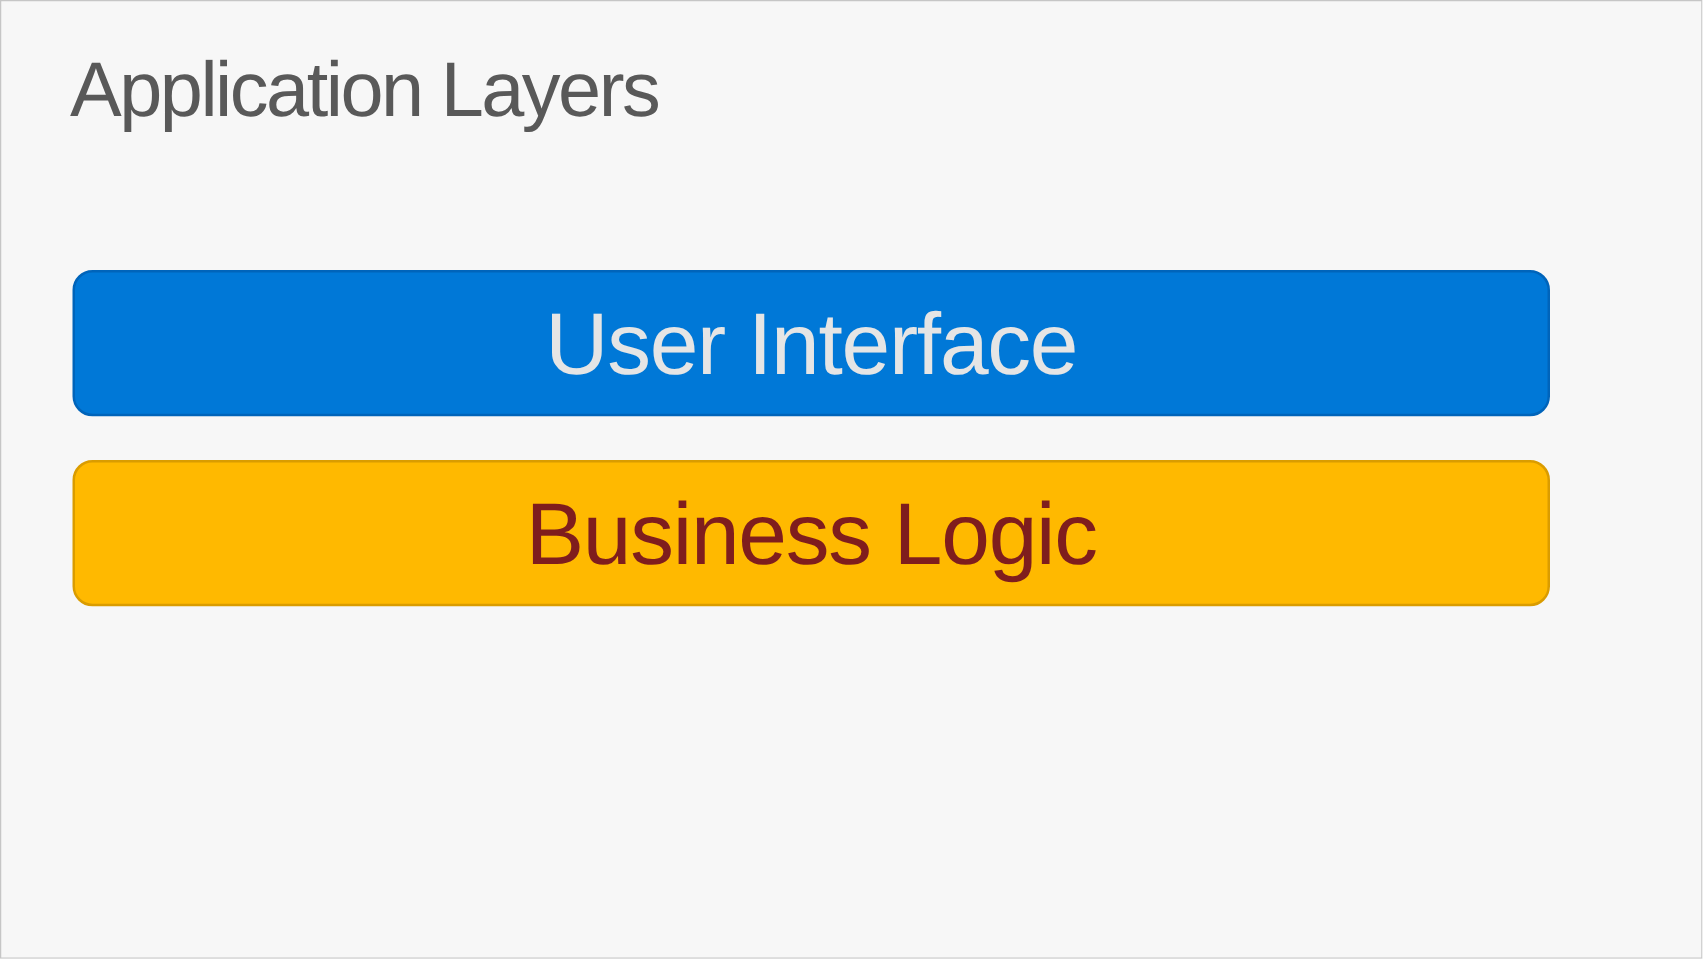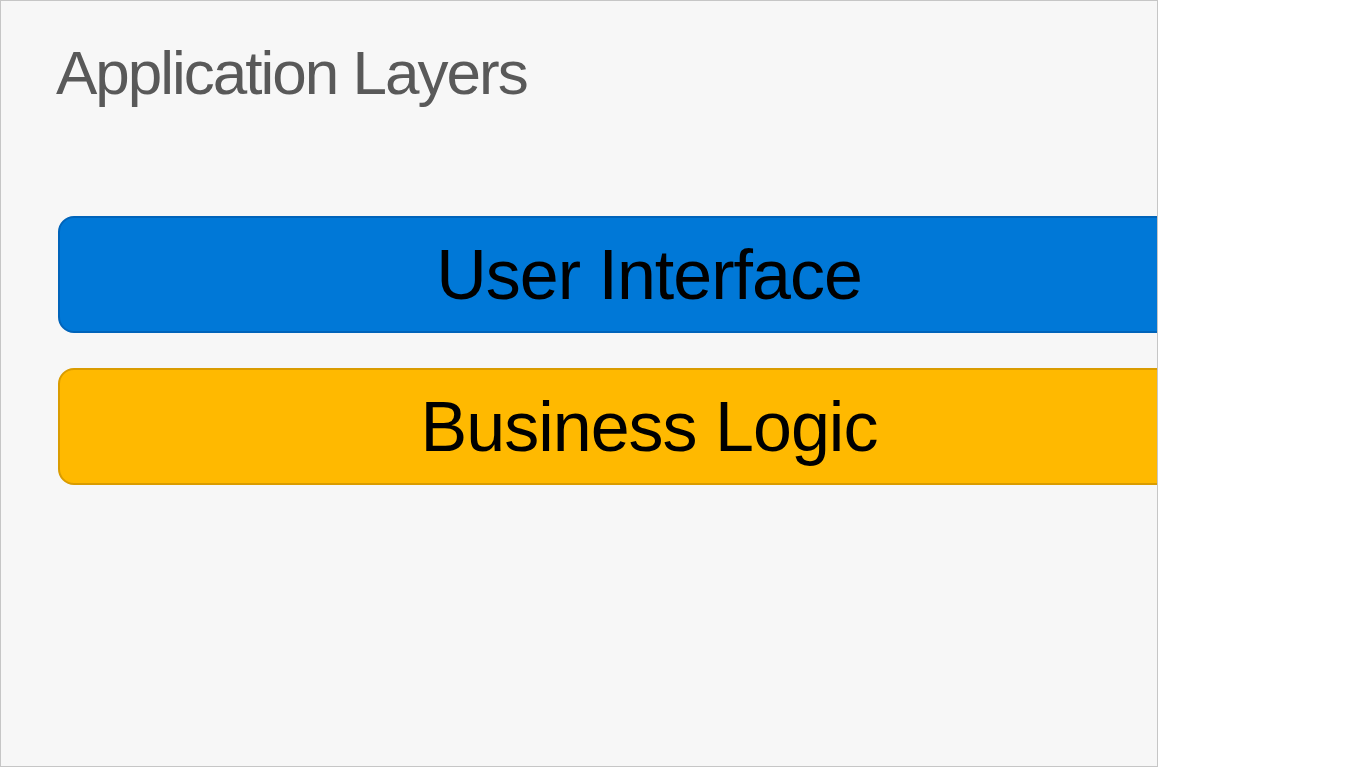--- a/index.html
+++ b/index.html
@@ -2,21 +2,21 @@
 <html><head>
 <meta charset="utf-8">
 <style>
   html, body {
     margin: 0;
     padding: 0;
     background: #ffffff;
   }
   .slide {
     position: relative;
-    width: 1158px;
+    width: 1362px;
     height: 767px;
     box-sizing: border-box;
     background: #F7F7F7;
     border: 1px solid #C6C6C6;
     overflow: hidden;
     font-family: "Liberation Sans", "DejaVu Sans", sans-serif;
   }
   .slide-title {
     position: absolute;
     left: 55px;
@@ -57,19 +57,19 @@
   }
 </style>
 </head>
 <body>
 
 <div class="slide" style="background-color: rgb(247, 247, 247); border-color: rgb(198, 198, 198);">
   <h1 class="slide-title" style="color: rgb(89, 89, 89);">Application Layers</h1>
 
   <div class="layers-stack">
       <div class="layer-bar" style="background-color: rgb(0, 120, 215); border-color: rgb(0, 100, 186);">
-    <span class="layer-label" style="color: #000000;">User Interface</span>
+    <span class="layer-label" style="color: #e5e5e5;">User Interface</span>
   </div>
       <div class="layer-bar" style="background-color: rgb(255, 185, 0); border-color: rgb(218, 156, 0);">
-    <span class="layer-label" style="color: #000000;">Business Logic</span>
+    <span class="layer-label" style="color: #7f1d1d;">Business Logic</span>
   </div>
     </div>
 </div>
 
 </body></html>

